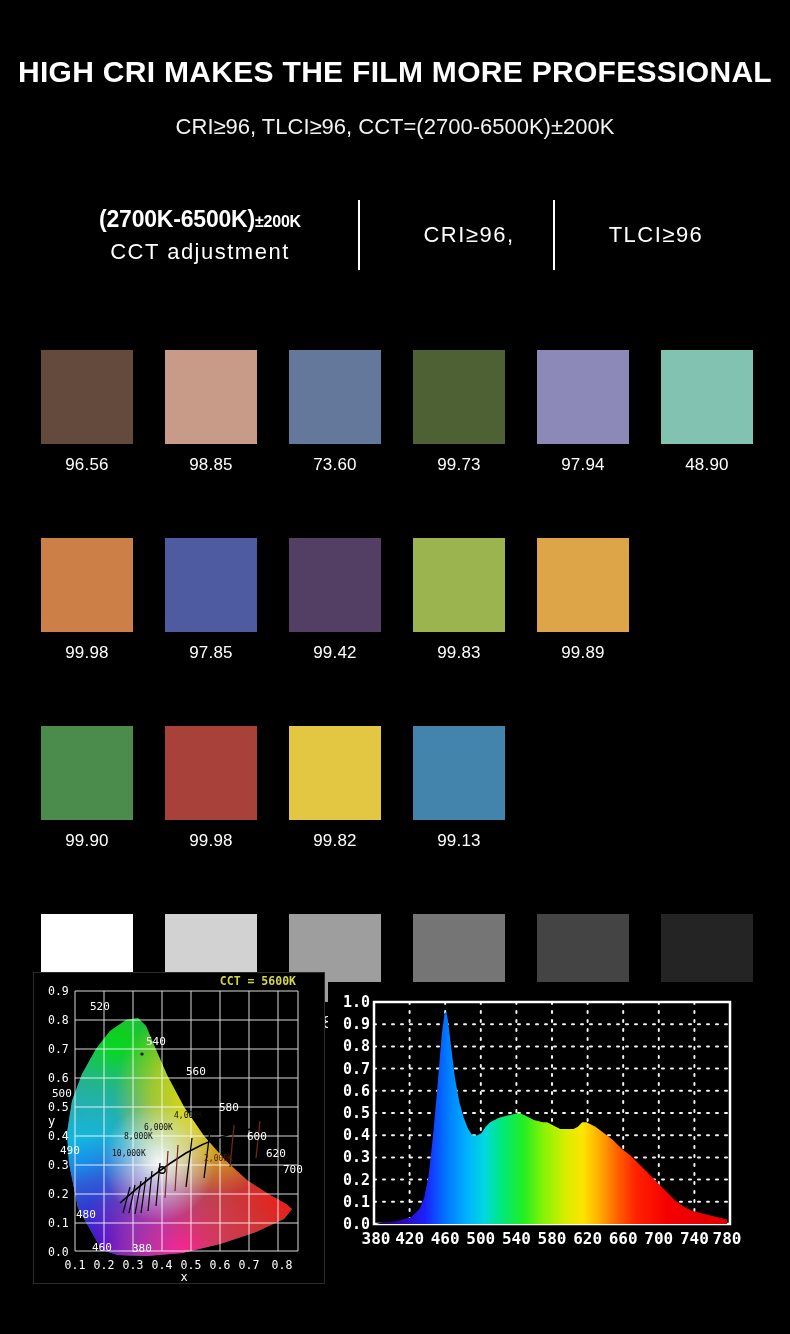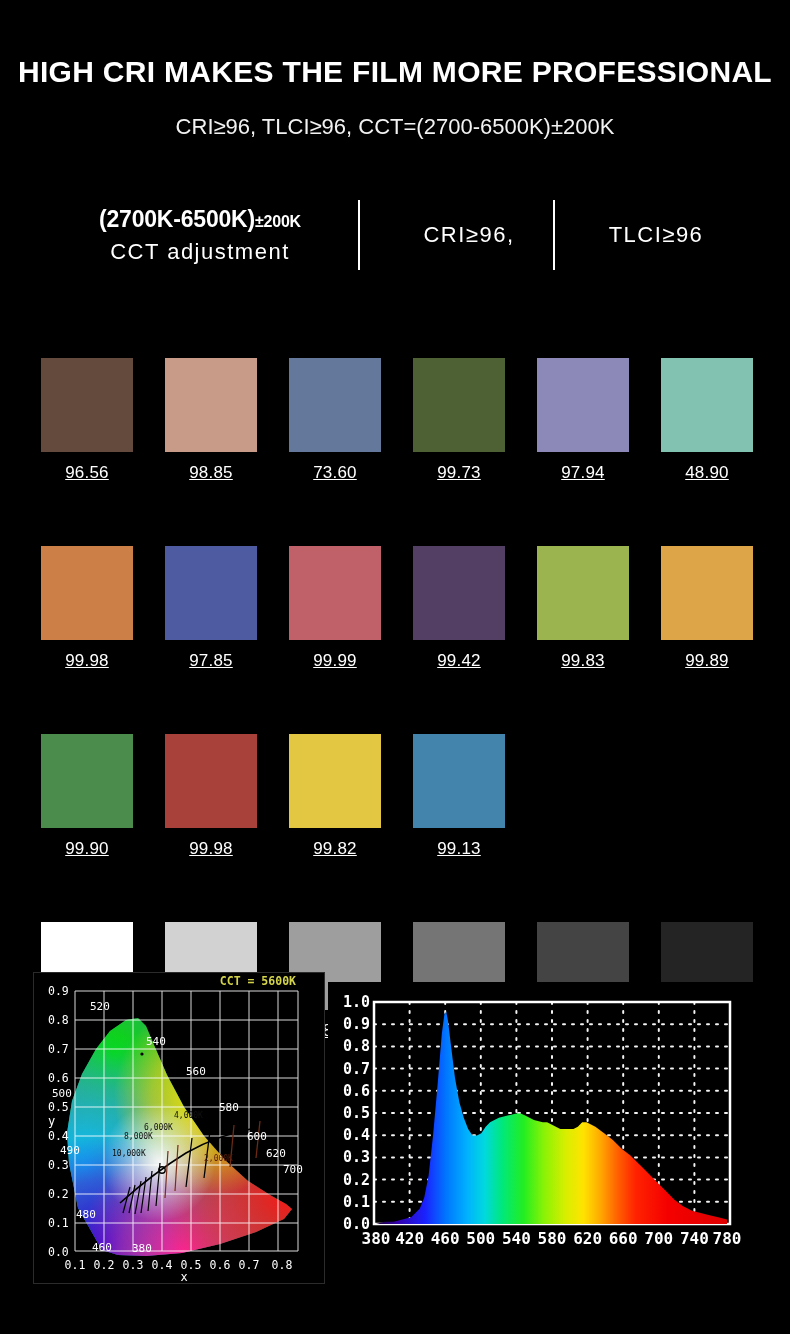--- a/index.html
+++ b/index.html
@@ -97,24 +97,23 @@
     width: 2px;
     height: 70px;
     background: #ffffff;
   }
   .divider-1 { left: 358px; }
   .divider-2 { left: 553px; }
 
   
   .swatch-grid {
     position: absolute;
-    top: 358px;
+    top: 350px;
     left: 41px;
     width: 712px;
-    text-decoration: underline;
   }
   .swatch-row {
     display: flex;
     gap: 32px;
     margin-bottom: 63px;
   }
   .swatch-row:last-child { margin-bottom: 0; }
 
   .swatch-cell {
     width: 92px;
@@ -226,24 +225,20 @@
       </div>
     </div>
     <div class="swatch-row swatch-row-2">
       <div class="swatch-cell">
         <div class="swatch-chip" style="background: rgb(204, 127, 71);"></div>
         <div class="swatch-val">99.98</div>
       </div>
       <div class="swatch-cell">
         <div class="swatch-chip" style="background: rgb(79, 91, 160);"></div>
         <div class="swatch-val">97.85</div>
-      </div>
-      <div class="swatch-cell">
-        <div class="swatch-chip" style="background: rgb(192, 96, 104);"></div>
-        <div class="swatch-val">99.99</div>
       </div>
       <div class="swatch-cell">
         <div class="swatch-chip" style="background: rgb(83, 63, 99);"></div>
         <div class="swatch-val">99.42</div>
       </div>
       <div class="swatch-cell">
         <div class="swatch-chip" style="background: rgb(155, 180, 79);"></div>
         <div class="swatch-val">99.83</div>
       </div>
       <div class="swatch-cell">

